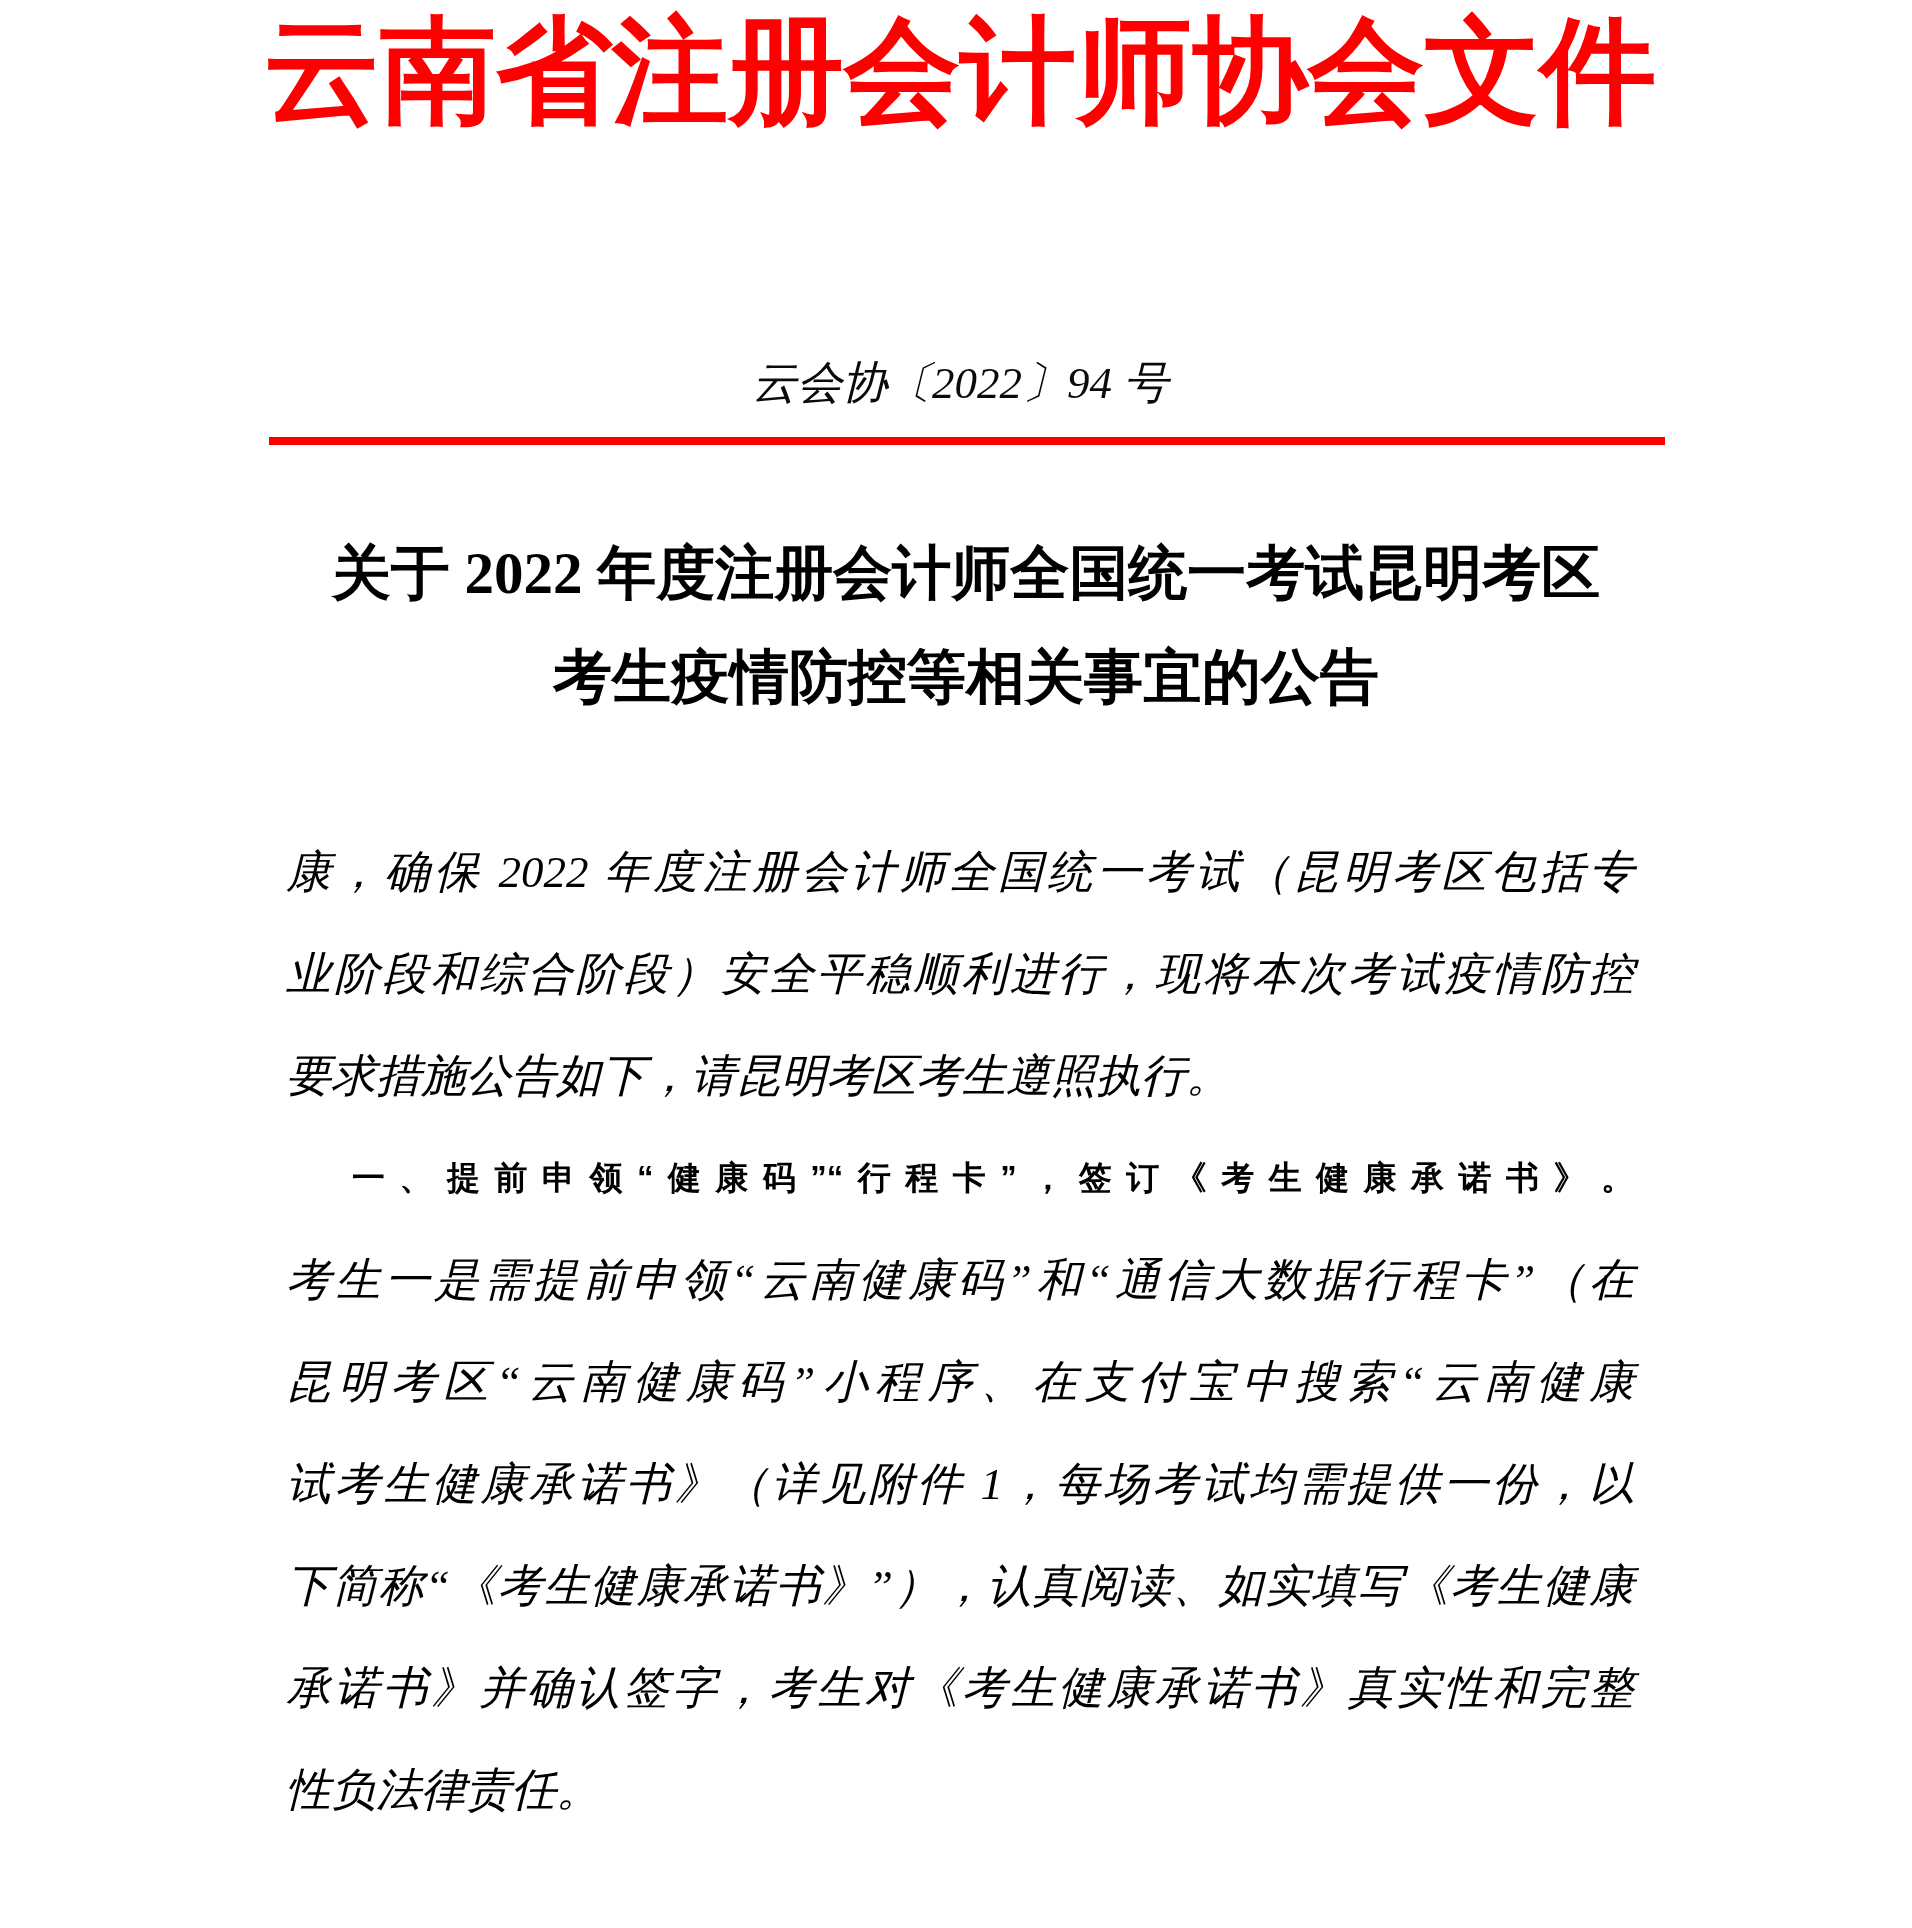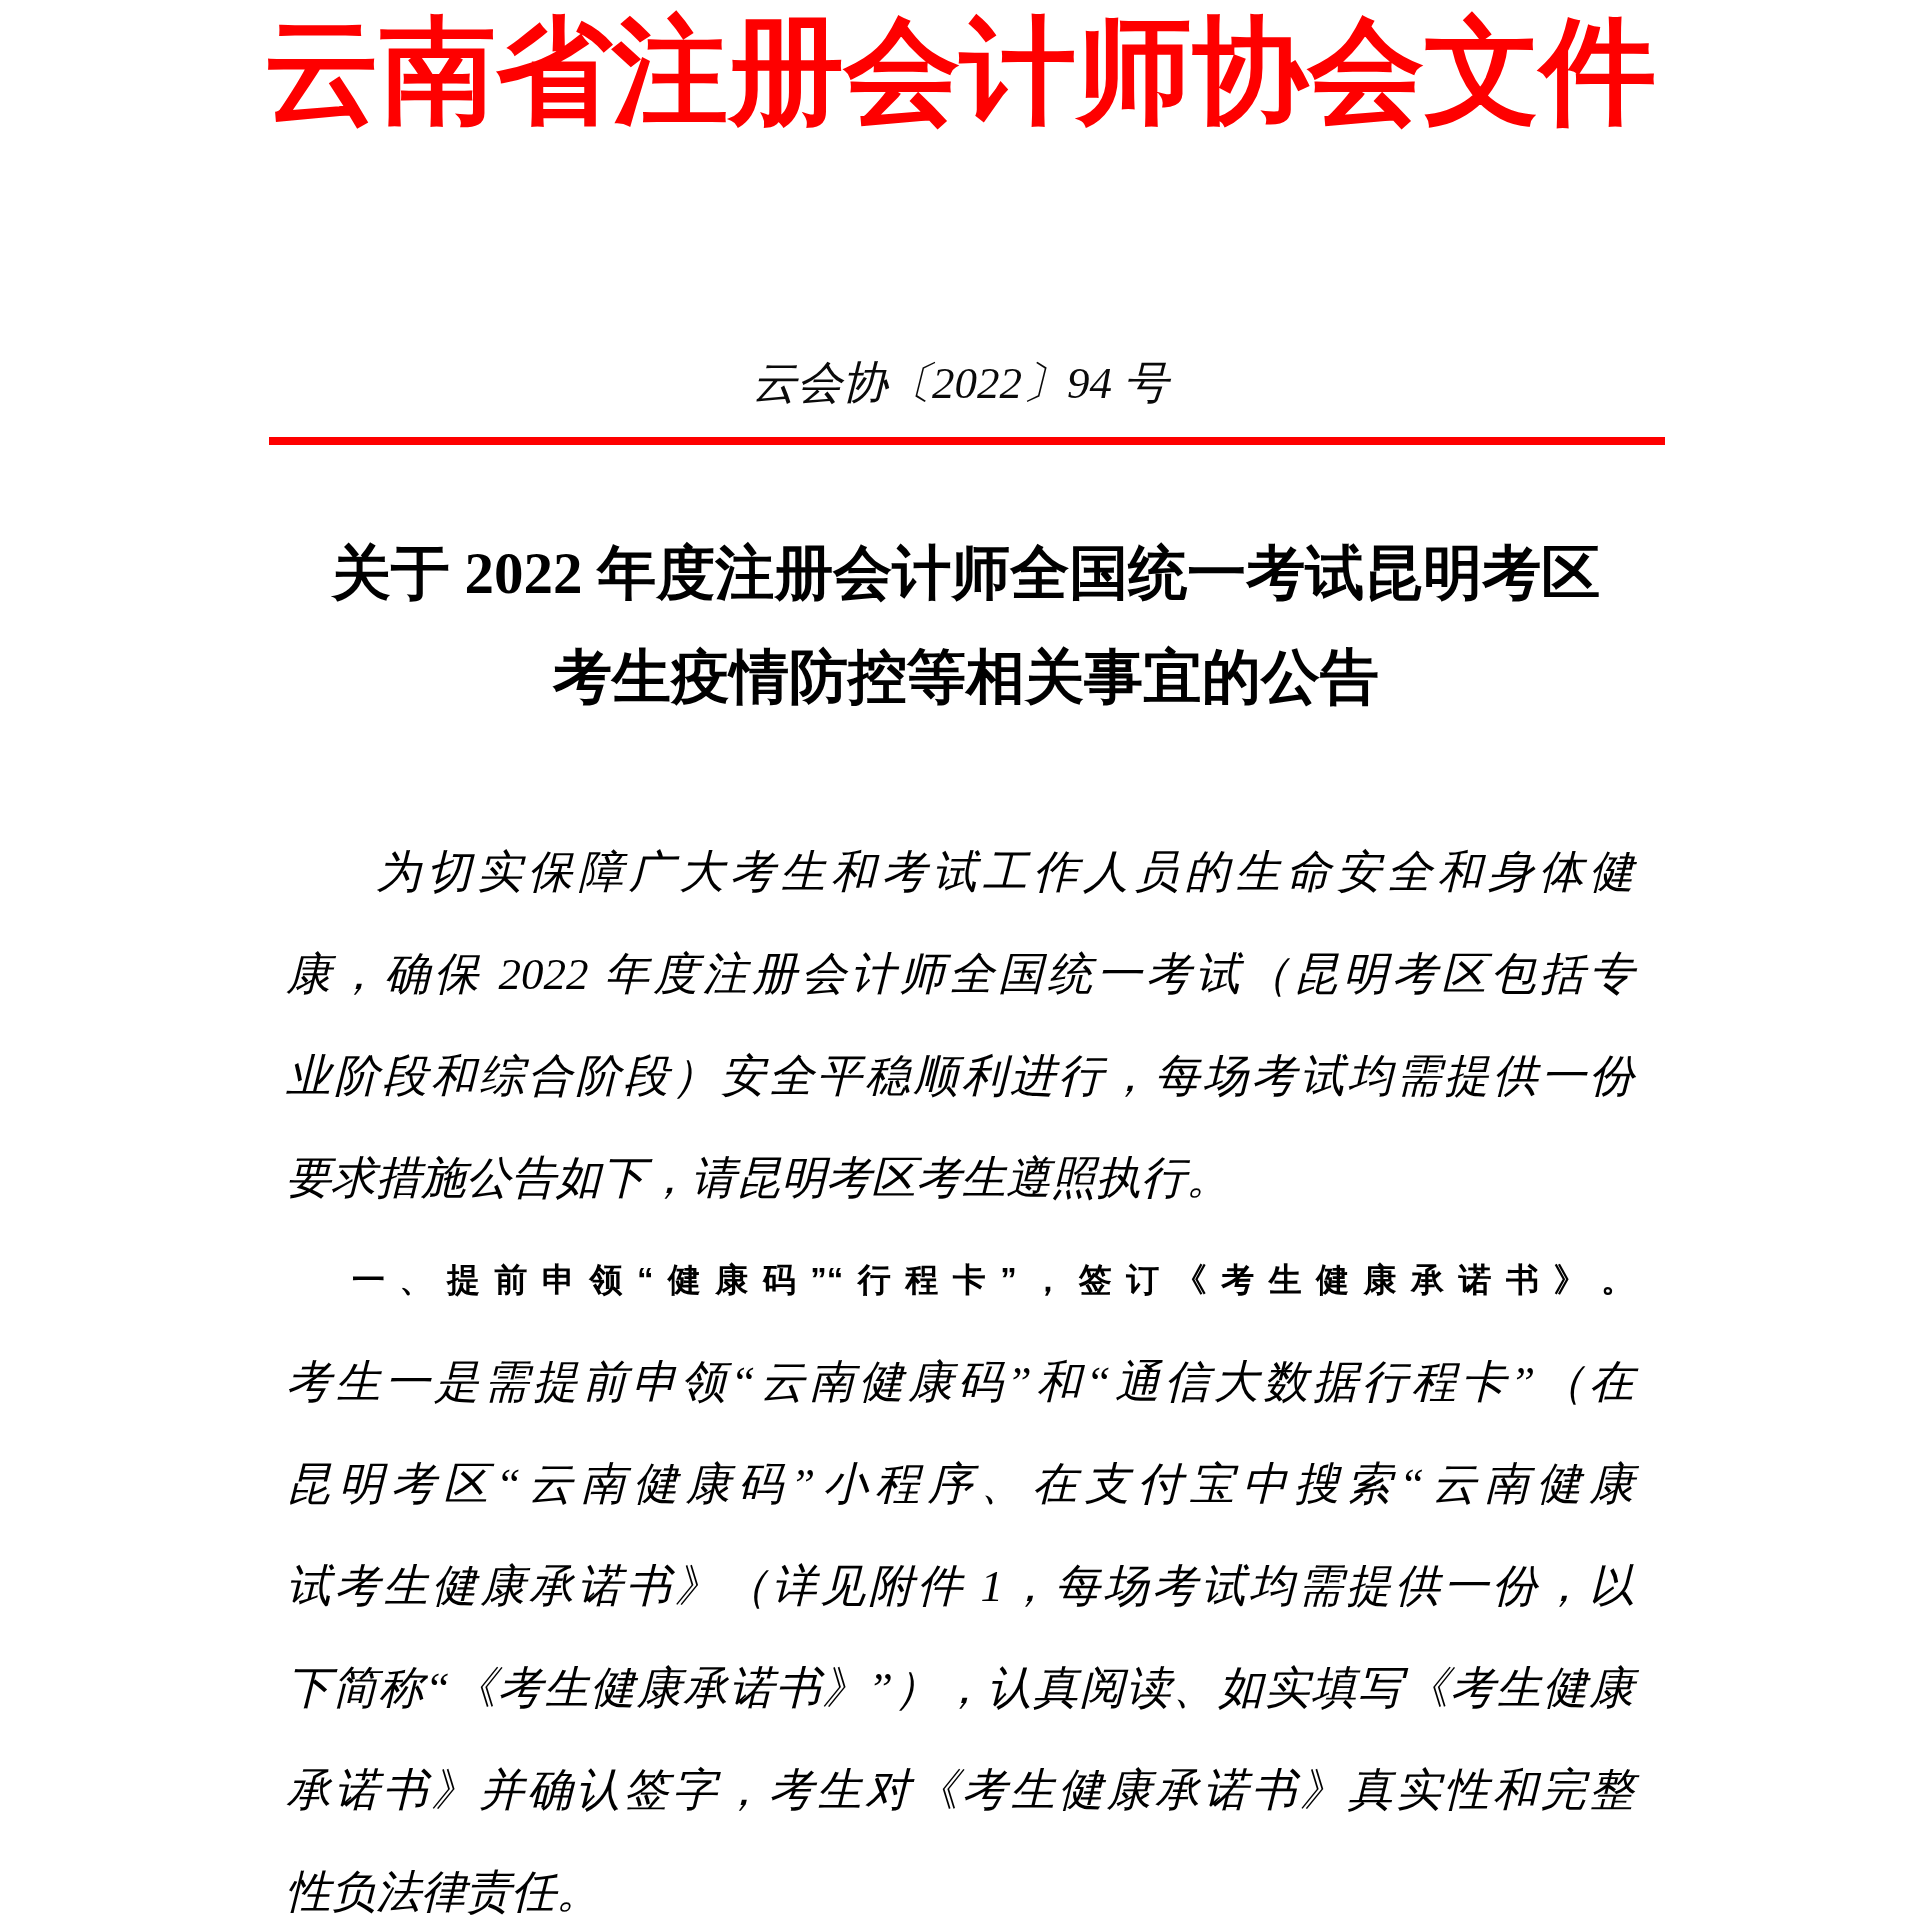--- a/index.html
+++ b/index.html
@@ -104,23 +104,22 @@
   <div class="doc-number">云会协〔2022〕94 号</div>
 
   <div class="divider"></div>
 
   <div class="doc-title">
     <div>关于 2022 年度注册会计师全国统一考试昆明考区</div>
     <div>考生疫情防控等相关事宜的公告</div>
   </div>
 
   <div class="body-text">
-    <div class="line indent">为切实保障广大考生和考试工作人员的生命安全和身体健</div>
     <div class="line">康，确保 2022 年度注册会计师全国统一考试（昆明考区包括专</div>
-    <div class="line">业阶段和综合阶段）安全平稳顺利进行，每场考试均需提供一份</div>
+    <div class="line">业阶段和综合阶段）安全平稳顺利进行，现将本次考试疫情防控</div>
     <div class="line last">要求措施公告如下，请昆明考区考生遵照执行。</div>
     <div class="line bold indent">一、提前申领“健康码”“行程卡”，签订《考生健康承诺书》。</div>
     <div class="line">考生一是需提前申领“云南健康码”和“通信大数据行程卡”（在</div>
     <div class="line">昆明考区“云南健康码”小程序、在支付宝中搜索“云南健康</div>
     <div class="line">试考生健康承诺书》（详见附件 1，每场考试均需提供一份，以</div>
     <div class="line">下简称“《考生健康承诺书》”），认真阅读、如实填写《考生健康</div>
     <div class="line">承诺书》并确认签字，考生对《考生健康承诺书》真实性和完整</div>
     <div class="line last">性负法律责任。</div>
   </div>
 

